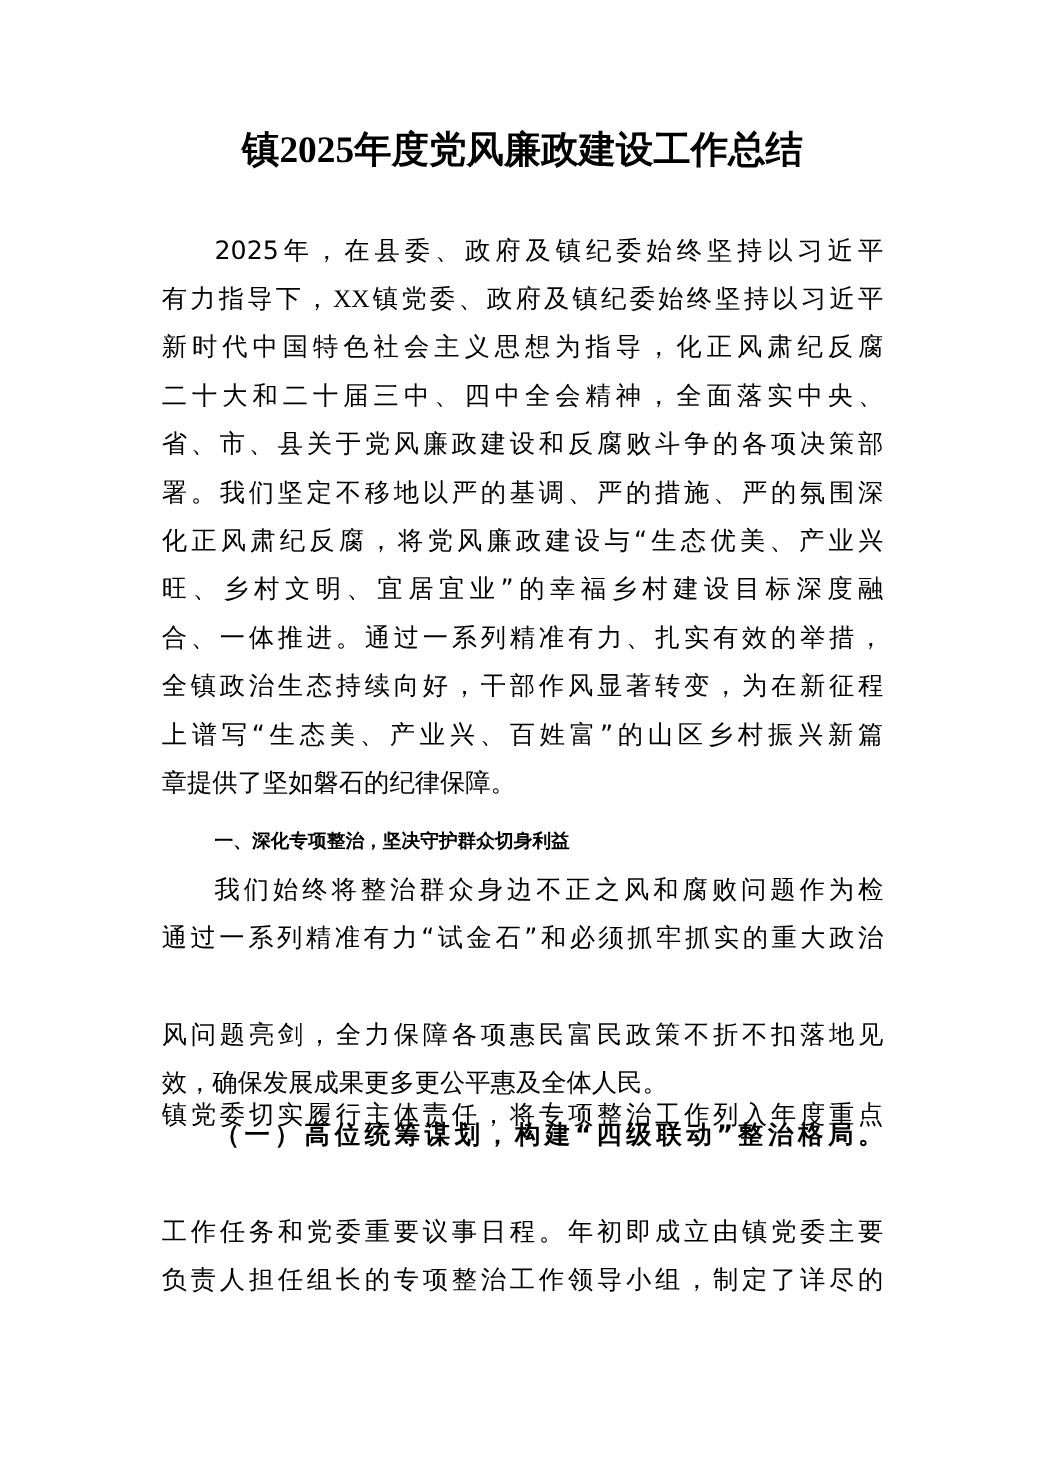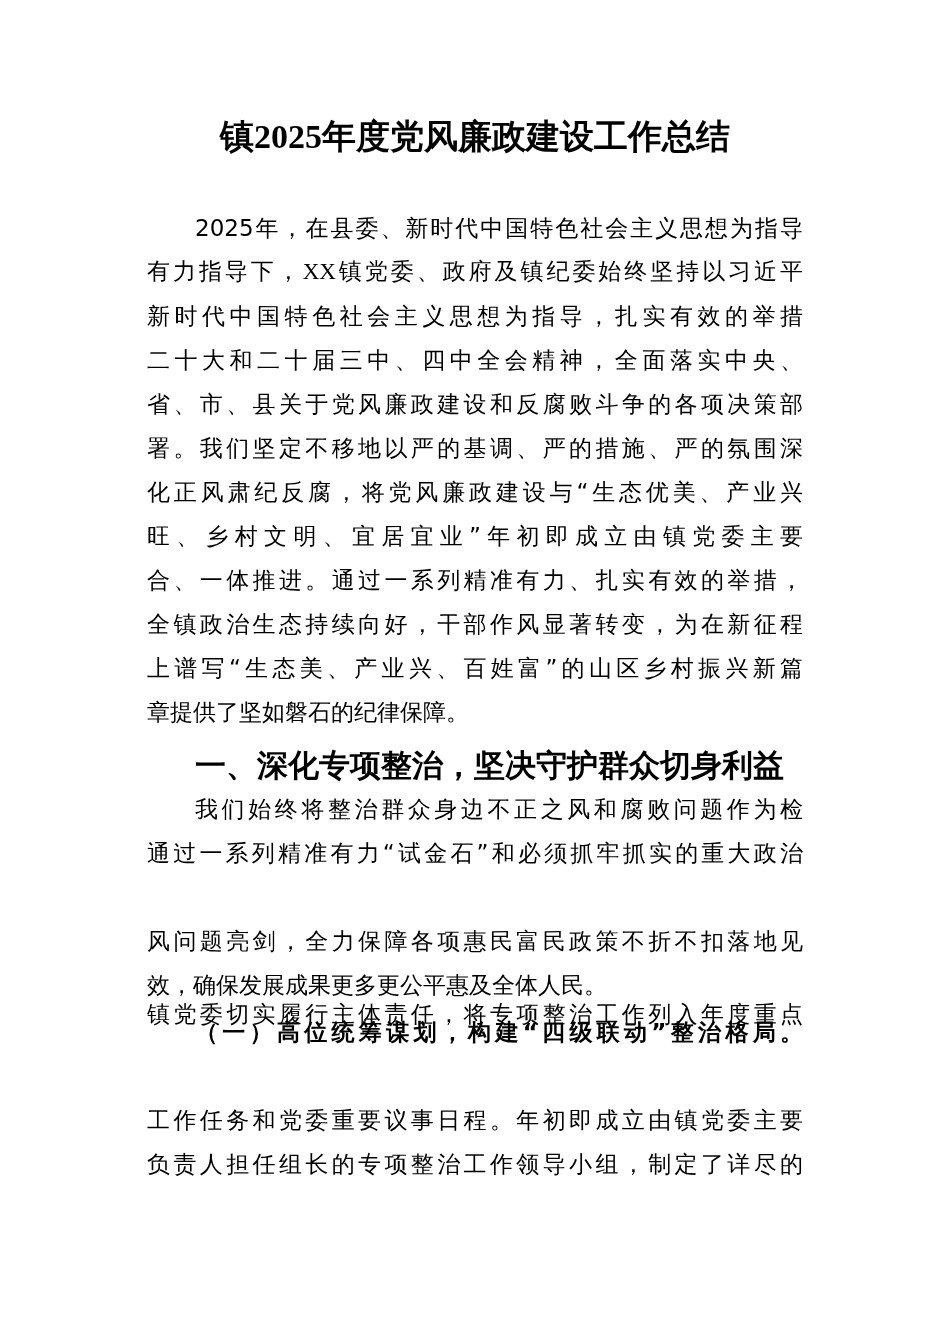--- a/index.html
+++ b/index.html
@@ -7,39 +7,39 @@
          font-family: "DejaVu Serif", "Liberation Serif", serif; color: #000; }
   .page { position: absolute; left: 0; top: 0; width: 770px; height: 1344px; background: #fff; }
   .title { position: absolute; left: 0; width: 950px; top: 112px; text-align: center;
            font-family: "Liberation Serif", "DejaVu Serif", serif; font-weight: bold;
            font-size: 34px; line-height: 50px; letter-spacing: 0px; }
   .line { position: absolute; left: 147px; width: 656px; height: 44px; line-height: 44px;
           font-size: 23px; white-space: nowrap; text-align: justify; text-align-last: justify;
           font-family: "DejaVu Sans", sans-serif; font-weight: normal; letter-spacing: 0; }
   .line.last { text-align-last: left; }
   .line.indent { left: 195px; width: 608px; }
-  .heading { position: absolute; left: 195px; height: 44px; line-height: 44px; font-size: 31px;
+  .heading { position: absolute; left: 195px; height: 44px; line-height: 44px; font-size: 17px;
              font-family: "DejaVu Sans", sans-serif; font-weight: bold; white-space: nowrap; }
   .subheading { font-weight: bold; }
 </style>
 </head>
 <body>
 
 <div class="page">
 
   <div class="title">镇2025年度党风廉政建设工作总结</div>
 
-  <div class="line indent" style="top:206px;">2025年，在县委、新时代中国特色社会主义思想为指导</div>
+  <div class="line indent" style="top:206px;">2025年，在县委、政府及镇纪委始终坚持以习近平</div>
   <div class="line" style="top:250px;font-family:Liberation Serif, serif;">有力指导下，XX镇党委、政府及镇纪委始终坚持以习近平</div>
-  <div class="line" style="top:294px;">新时代中国特色社会主义思想为指导，扎实有效的举措</div>
+  <div class="line" style="top:294px;">新时代中国特色社会主义思想为指导，化正风肃纪反腐</div>
   <div class="line" style="top:338px;">二十大和二十届三中、四中全会精神，全面落实中央、</div>
   <div class="line" style="top:382px;">省、市、县关于党风廉政建设和反腐败斗争的各项决策部</div>
   <div class="line" style="top:426px;">署。我们坚定不移地以严的基调、严的措施、严的氛围深</div>
   <div class="line" style="top:470px;">化正风肃纪反腐，将党风廉政建设与“生态优美、产业兴</div>
-  <div class="line" style="top:514px;">旺、乡村文明、宜居宜业”年初即成立由镇党委主要</div>
+  <div class="line" style="top:514px;">旺、乡村文明、宜居宜业”的幸福乡村建设目标深度融</div>
   <div class="line" style="top:558px;">合、一体推进。通过一系列精准有力、扎实有效的举措，</div>
   <div class="line" style="top:602px;">全镇政治生态持续向好，干部作风显著转变，为在新征程</div>
   <div class="line" style="top:646px;">上谱写“生态美、产业兴、百姓富”的山区乡村振兴新篇</div>
   <div class="line last" style="top:690px;">章提供了坚如磐石的纪律保障。</div>
 
   <div class="heading" style="top:743px;">一、深化专项整治，坚决守护群众切身利益</div>
 
   <div class="line indent" style="top:787px;">我们始终将整治群众身边不正之风和腐败问题作为检</div>
   <div class="line" style="top:831px;">通过一系列精准有力“试金石”和必须抓牢抓实的重大政治</div>
   <div class="line" style="top:919px;">风问题亮剑，全力保障各项惠民富民政策不折不扣落地见</div>

